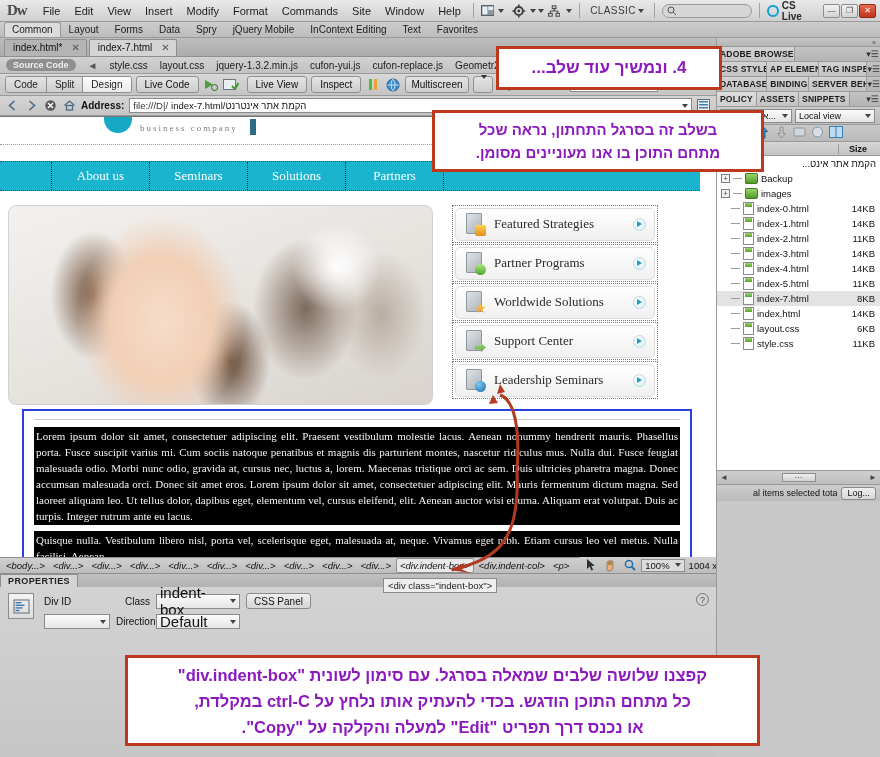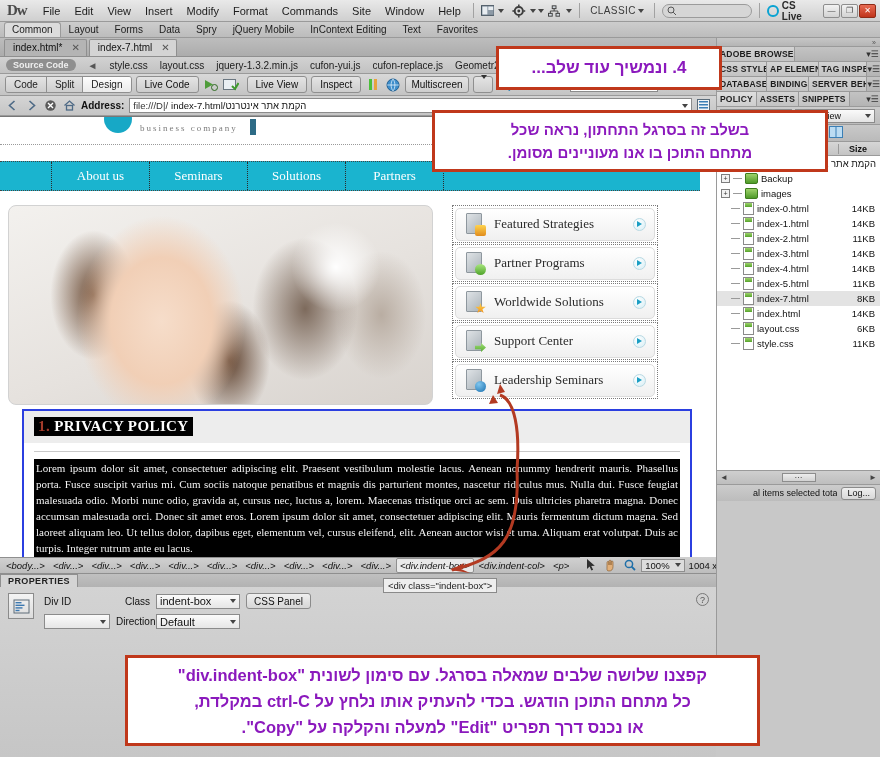--- a/index.html
+++ b/index.html
@@ -186,21 +186,21 @@
                 background:linear-gradient(#d4d4d4,#c6c6c6); border-top:1px solid #8f8f8f;}
   .props-tabrow { height:13px; background:linear-gradient(#c0c0c0,#b2b2b2); display:flex; align-items:center; }
   .props-tab { font-size:9px; font-weight:bold; letter-spacing:.4px; padding:1px 7px; background:#d4d4d4;
                border:1px solid #8f8f8f; border-bottom:none; color:#222;}
   .props-body { position:relative; height:62px; padding:6px 8px;}
   .div-ico { width:26px;height:26px; border:1px solid #8b8b8b; background:linear-gradient(#f4f4f4,#dcdcdc);
              display:flex;align-items:center;justify-content:center; }
   .pf-row { display:flex; align-items:center; gap:6px; margin-bottom:5px;}
   .pf-label { font-size:10px; color:#111; }
   .pf-select { height:15px; border:1px solid #8b8b8b; background:linear-gradient(#fbfbfb,#e6e6e6);
-               display:flex; align-items:center; padding:0 3px; font-size:11px; gap:4px;}
+               display:flex; align-items:center; padding:0 3px; font-size:15px; gap:4px;}
   .pf-btn { height:16px; border:1px solid #8b8b8b; border-radius:3px;
             background:linear-gradient(#efefef,#d6d6d6); padding:0 7px; display:flex;align-items:center; font-size:10px;}
   .help-q { position:absolute; right:7px; top:6px; width:13px;height:13px;border-radius:50%;
             border:1px solid #777; color:#555; font-size:9px; display:flex;align-items:center;justify-content:center;}
 
   
   .rp-grip { height:9px; background:linear-gradient(#c6c6c6,#b5b5b5); border-bottom:1px solid #9a9a9a;
              display:flex; align-items:center; justify-content:flex-end; padding-right:4px; font-size:7px; color:#555;}
   .rp-barrow { height:15px; display:flex; align-items:stretch; border-bottom:1px solid #9a9a9a;
                background:linear-gradient(#c3c3c3,#b4b4b4);}
@@ -242,21 +242,21 @@
              padding:0 5px; height:13px; display:flex;align-items:center; font-size:9px;}
   .rp-bottomfill { position:absolute; left:716px; top:657px; width:164px; height:100px; background:#c8c8c8;}
 
   
   .callout {
     position:absolute; background:#fff; border:3px solid #c0381b; z-index:60;
     display:flex; align-items:center; justify-content:center; text-align:center;
     color:#8b19bd; font-weight:bold; direction:rtl;
   }
   #callout-step { left:496px; top:46px; width:226px; height:44px; font-size:17px; }
-  #callout-ruler { left:432px; top:110px; width:396px; height:62px; font-size:15px; line-height:23px; padding:0 10px;}
+  #callout-ruler { left:432px; top:110px; width:332px; height:62px; font-size:15px; line-height:23px; padding:0 10px;}
   #callout-bottom { left:125px; top:655px; width:635px; height:91px; font-size:16.5px; line-height:26px; padding:0 12px;}
   .co-lines { width:100%; }
 
   
   .arrow-svg { position:absolute; left:0; top:0; width:880px; height:757px; pointer-events:none; z-index:55;}
 </style>
 </head>
 <body>
 
 <div id="app">
@@ -553,23 +553,20 @@
                 <span class="lnk-arrow">
                     <i></i>
                   </span>
               </div>
             </div>
 
           </div>
         </div>
 
         <div class="lower-sel">
-          <div class="pp-head">
-            <span class="pp-title"><span class="num">1.</span> <span>PRIVACY POLICY</span></span>
-          </div>
           <div class="pp-body">
             <div class="pp-rule"></div>
             <div class="pp-text">Lorem ipsum dolor sit amet, consectetuer adipiscing elit. Praesent vestibulum molestie lacus. Aenean nonummy hendrerit mauris. Phasellus porta. Fusce suscipit varius mi. Cum sociis natoque penatibus et magnis dis parturient montes, nascetur ridiculus mus. Nulla dui. Fusce feugiat malesuada odio. Morbi nunc odio, gravida at, cursus nec, luctus a, lorem. Maecenas tristique orci ac sem. Duis ultricies pharetra magna. Donec accumsan malesuada orci. Donec sit amet eros. Lorem ipsum dolor sit amet, consectetuer adipiscing elit. Mauris fermentum dictum magna. Sed laoreet aliquam leo. Ut tellus dolor, dapibus eget, elementum vel, cursus eleifend, elit. Aenean auctor wisi et urna. Aliquam erat volutpat. Duis ac turpis. Integer rutrum ante eu lacus.</div>
             <div class="pp-text pp-text2">Quisque nulla. Vestibulum libero nisl, porta vel, scelerisque eget, malesuada at, neque. Vivamus eget nibh. Etiam cursus leo vel metus. Nulla facilisi. Aenean</div>
           </div>
         </div>
 
       </div>
     </div>
   </div>

